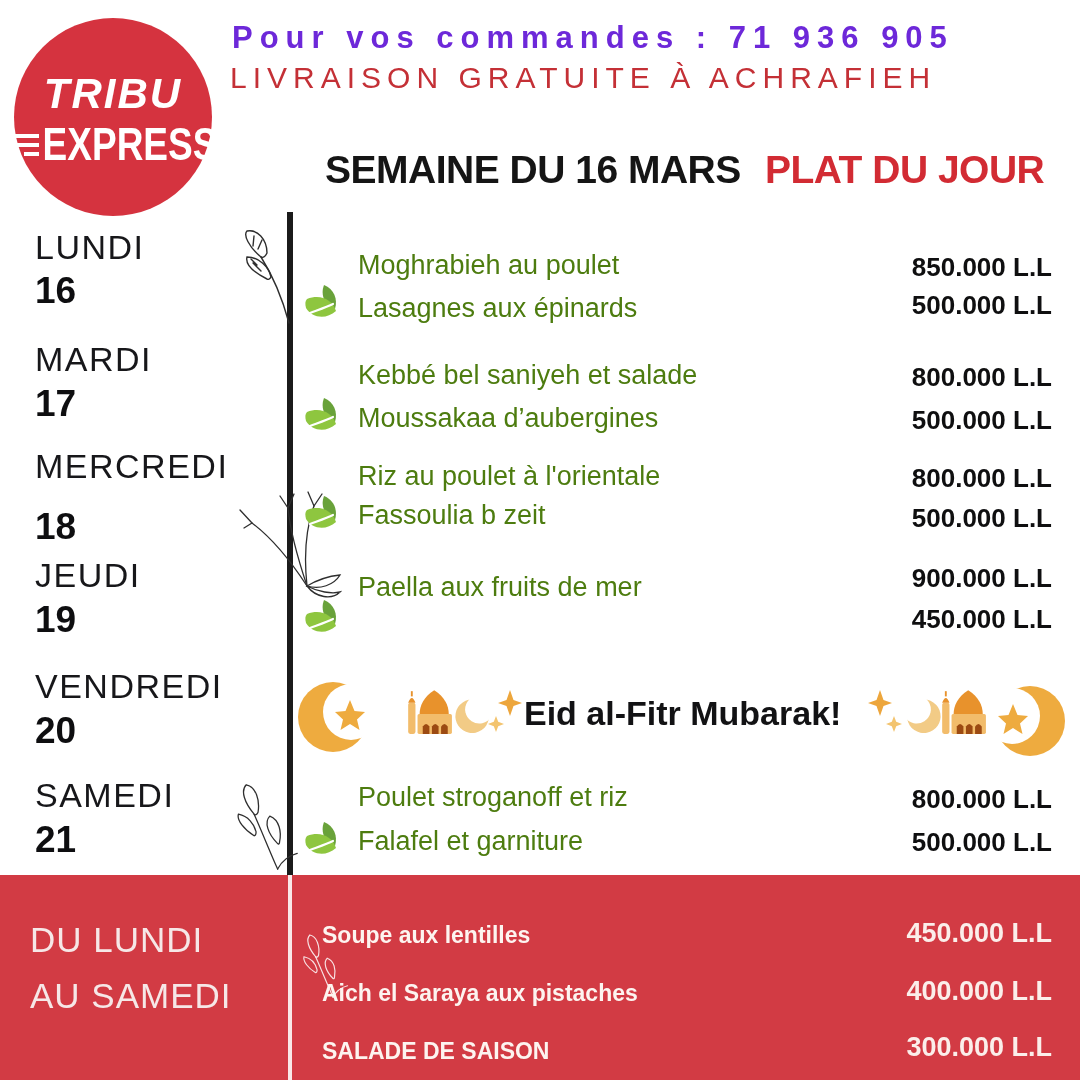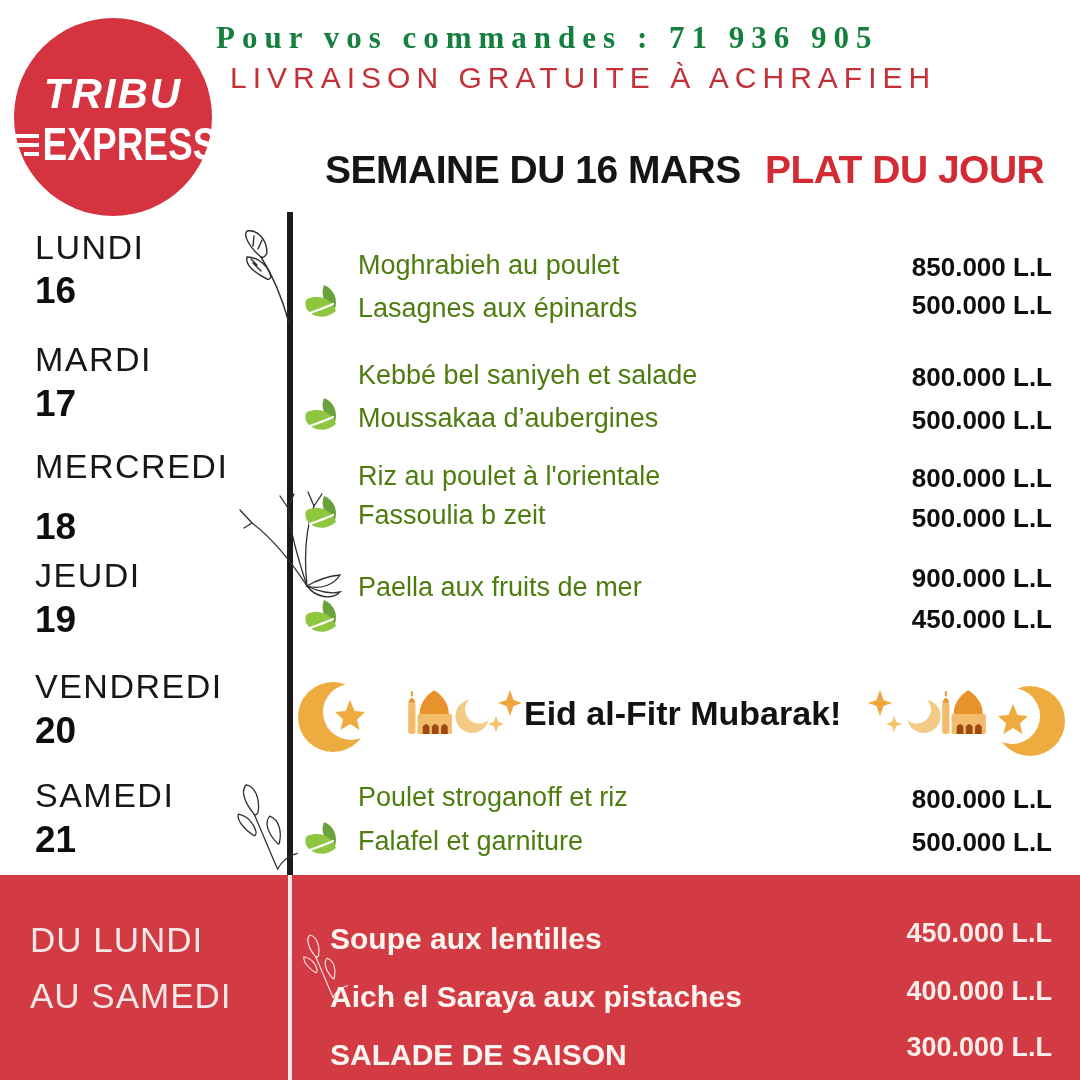--- a/index.html
+++ b/index.html
@@ -24,22 +24,22 @@
     display:flex; align-items:center; justify-content:center; gap:4px;
   }
   .speed { display:flex; flex-direction:column; gap:5px; align-items:flex-end; }
   .speed span { display:block; height:4px; background:#fff; }
   .speed .s1{width:30px}.speed .s2{width:22px}.speed .s3{width:15px}
   .logo-express {
     font-size:37px; font-weight:700; letter-spacing:0px;
     transform:scaleY(1.25); transform-origin:center;
   }
   .orders-line {
-    left:216px; top:20px; font-size:31px; font-weight:700;
-    letter-spacing:7px; color:#15803d; white-space:nowrap;font-family:Liberation Serif, serif;
+    left:232px; top:20px; font-size:31px; font-weight:700;
+    letter-spacing:7px; color:#6d28d9; white-space:nowrap;
   }
   .delivery-line {
     left:230px; top:61px; font-size:30px; font-weight:400;
     letter-spacing:6px; color:#c43036; white-space:nowrap;text-align:right;
   }
   .week-title {
     left:325px; top:148px; font-size:39px; font-weight:700;
     letter-spacing:-0.5px; color:#151515; white-space:nowrap;
   }
   .menu-title {
@@ -57,21 +57,21 @@
   .price { right:28px; font-size:26px; font-weight:700; color:#0f0f10; text-align:right; white-space:nowrap; }
   .leaf  { left:300px; width:40px; height:40px; }
 
   
   .eid-text { left:524px; top:694px; font-size:34px; font-weight:700; color:#121214; white-space:nowrap; }
 
   
   .band { left:0; top:875px; width:1080px; height:205px; background:#d23b44; }
   .band-divider { left:288px; top:875px; width:4px; height:205px; background:rgba(255,255,255,0.88); }
   .period { left:30px; font-size:35px; font-weight:400; letter-spacing:1px; color:#f6e7e7; white-space:nowrap; }
-  .band-item  { left:330px; font-size:30px; font-weight:700; color:#fdf4f0; white-space:nowrap; }
+  .band-item  { left:322px; font-size:23px; font-weight:700; color:#fdf4f0; white-space:nowrap; }
   .band-price { right:28px; font-size:27px; font-weight:700; color:#fbeeea; text-align:right; white-space:nowrap; }
 
   svg { display:block; }
 </style>
 </head>
 <body>
 
 <div id="poster">
 
   <div class="abs logo">

